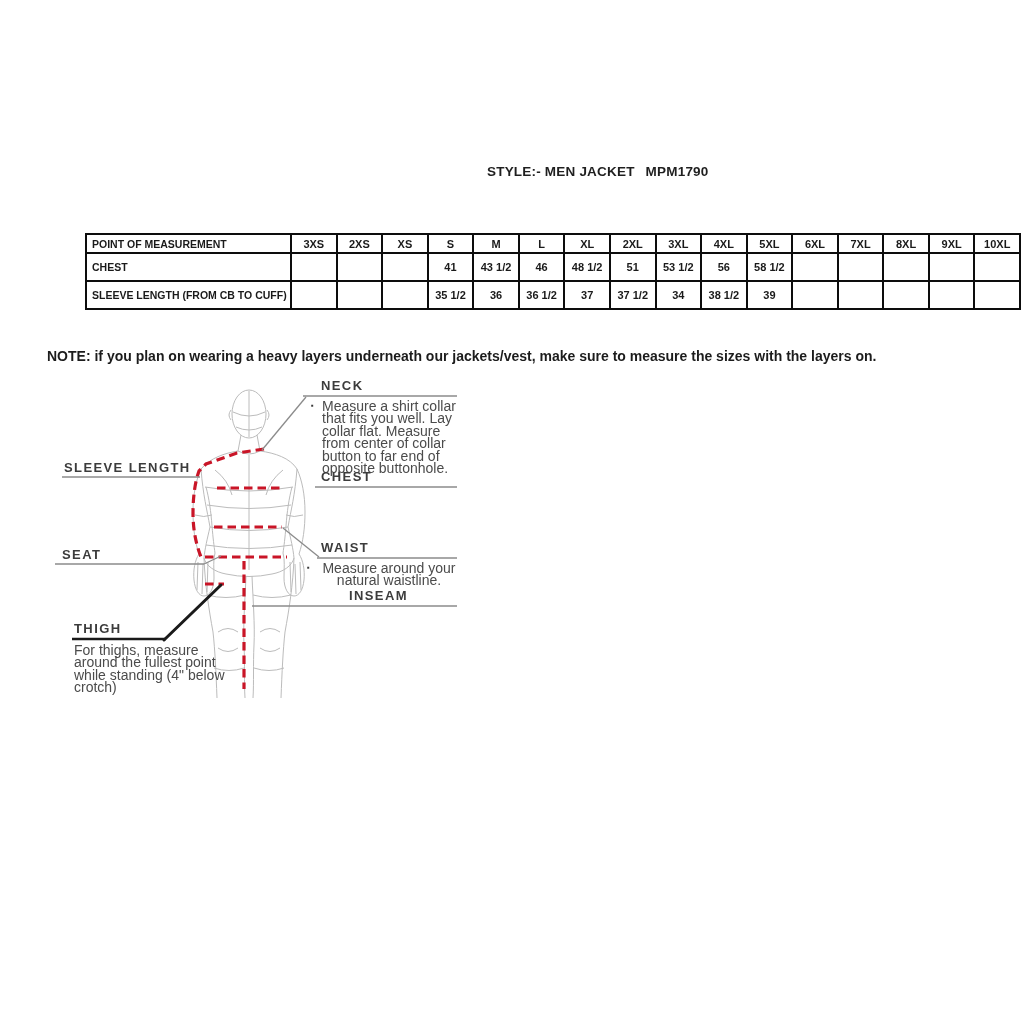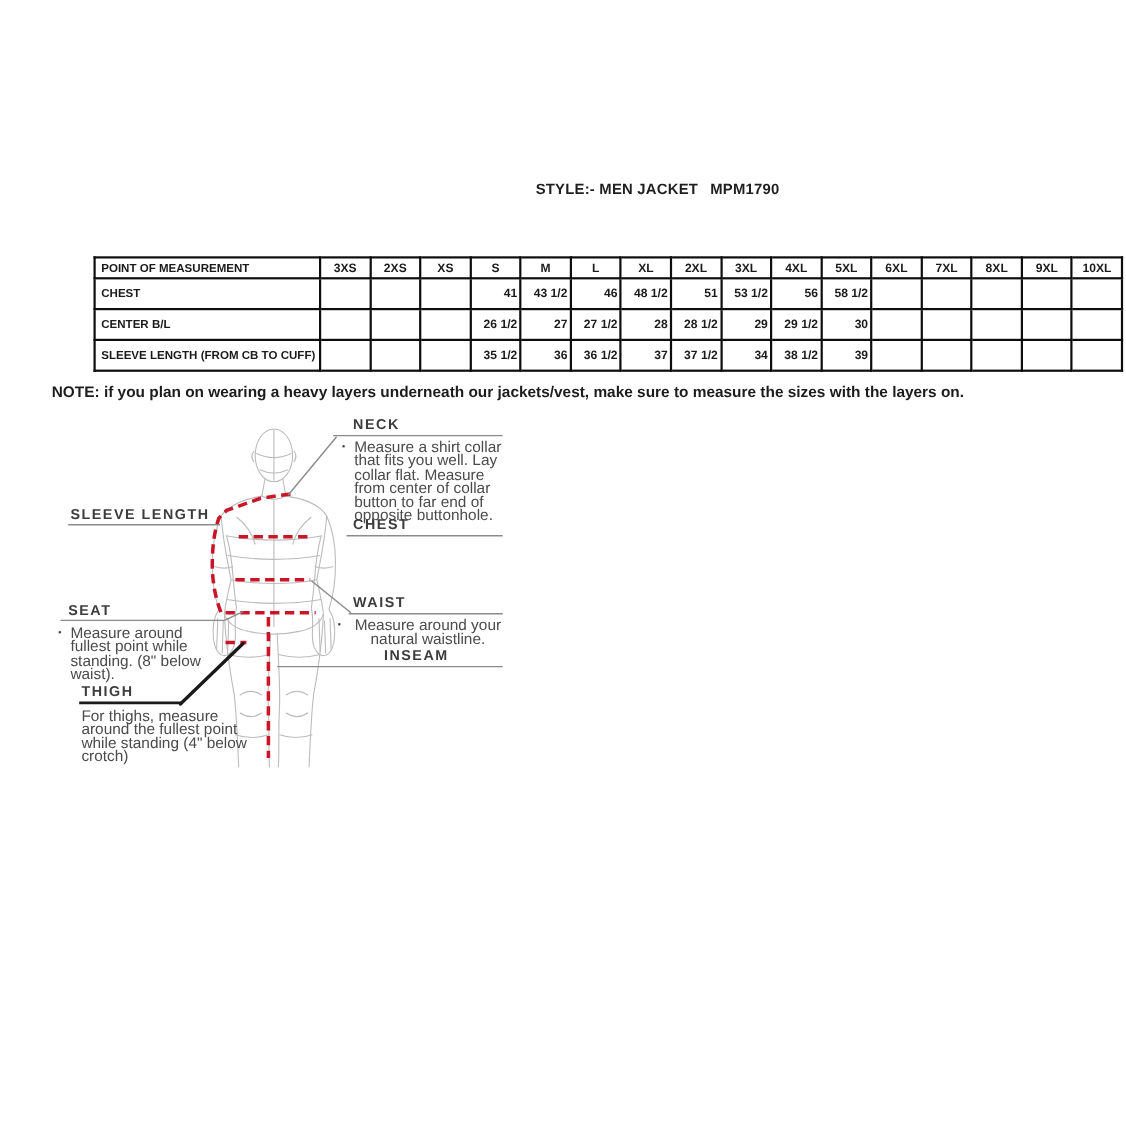--- a/index.html
+++ b/index.html
@@ -17,21 +17,21 @@
   .size-table-wrap{position:absolute;left:45px;top:233px;width:936px;margin-left:40px;}
   table.size-chart{
     border-collapse:collapse;width:936px;table-layout:fixed;
     border:2px solid #0d0d0d;
   }
   table.size-chart th, table.size-chart td{
     border:2px solid #0d0d0d;text-align:center;vertical-align:middle;
     font-size:11px;padding:0 2px;overflow:hidden;white-space:nowrap;
   }
   table.size-chart th{height:17px;font-weight:bold;}
-  table.size-chart td{height:26px;font-weight:600;text-align:right;}
+  table.size-chart td{height:26px;font-weight:600;}
   table.size-chart .label-col{
     width:196px;text-align:left;padding-left:5px;font-weight:bold;font-size:10.5px;
   }
   
   .note-line{
     position:absolute;left:47px;top:348px;font-size:14px;font-weight:bold;
     color:#1c1c1c;white-space:nowrap;
   }
   
   .guide{
@@ -87,39 +87,20 @@
           <td></td>
           <td></td>
           <td>41</td>
           <td>43 1/2</td>
           <td>46</td>
           <td>48 1/2</td>
           <td>51</td>
           <td>53 1/2</td>
           <td>56</td>
           <td>58 1/2</td>
-          <td></td>
-          <td></td>
-          <td></td>
-          <td></td>
-          <td></td>
-        </tr>
-        <tr>
-          <td class="label-col">CENTER B/L</td>
-          <td></td>
-          <td></td>
-          <td></td>
-          <td>26 1/2</td>
-          <td>27</td>
-          <td>27 1/2</td>
-          <td>28</td>
-          <td>28 1/2</td>
-          <td>29</td>
-          <td>29 1/2</td>
-          <td>30</td>
           <td></td>
           <td></td>
           <td></td>
           <td></td>
           <td></td>
         </tr>
         <tr>
           <td class="label-col">SLEEVE LENGTH (FROM CB TO CUFF)</td>
           <td></td>
           <td></td>
@@ -225,17 +206,16 @@
   <div class="g-head" style="left:281px;top:97px;">CHEST</div>
 
   <div class="g-head" style="left:281px;top:168px;">WAIST</div>
   <div class="g-text bulleted" style="left:278px;top:190px;width:142px;text-align:center;">Measure around your natural waistline.</div>
 
   <div class="g-head" style="left:281px;top:216px;padding-left:28px;">INSEAM</div>
 
   <div class="g-head" style="left:24px;top:88px;text-align:right;">SLEEVE LENGTH</div>
 
   <div class="g-head" style="left:22px;top:175px;">SEAT</div>
-  <div class="g-text bulleted" style="left:24px;top:197px;width:130px;">Measure around fullest point while standing. (8" below waist).</div>
 
   <div class="g-head" style="left:34px;top:249px;">THIGH</div>
   <div class="g-text" style="left:34px;top:272px;width:152px;">For thighs, measure around the fullest point while standing (4" below crotch)</div>
 </div>
 
 </body></html>

